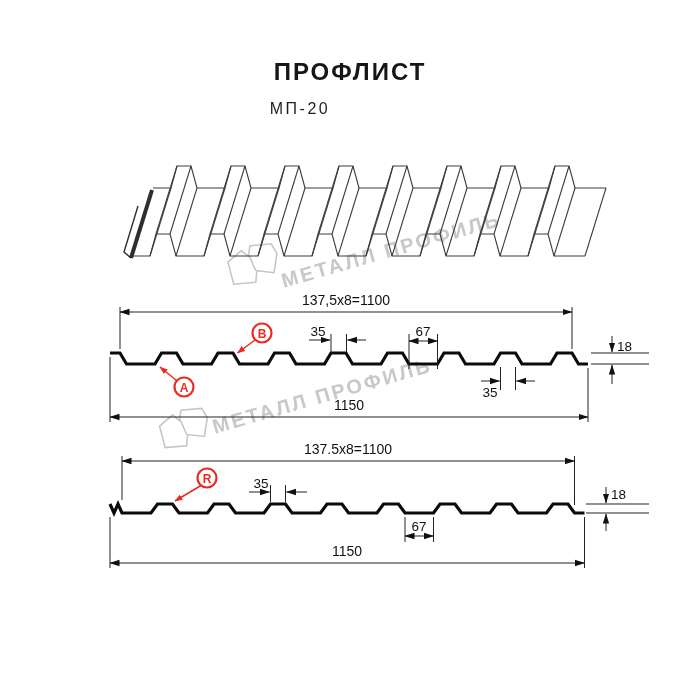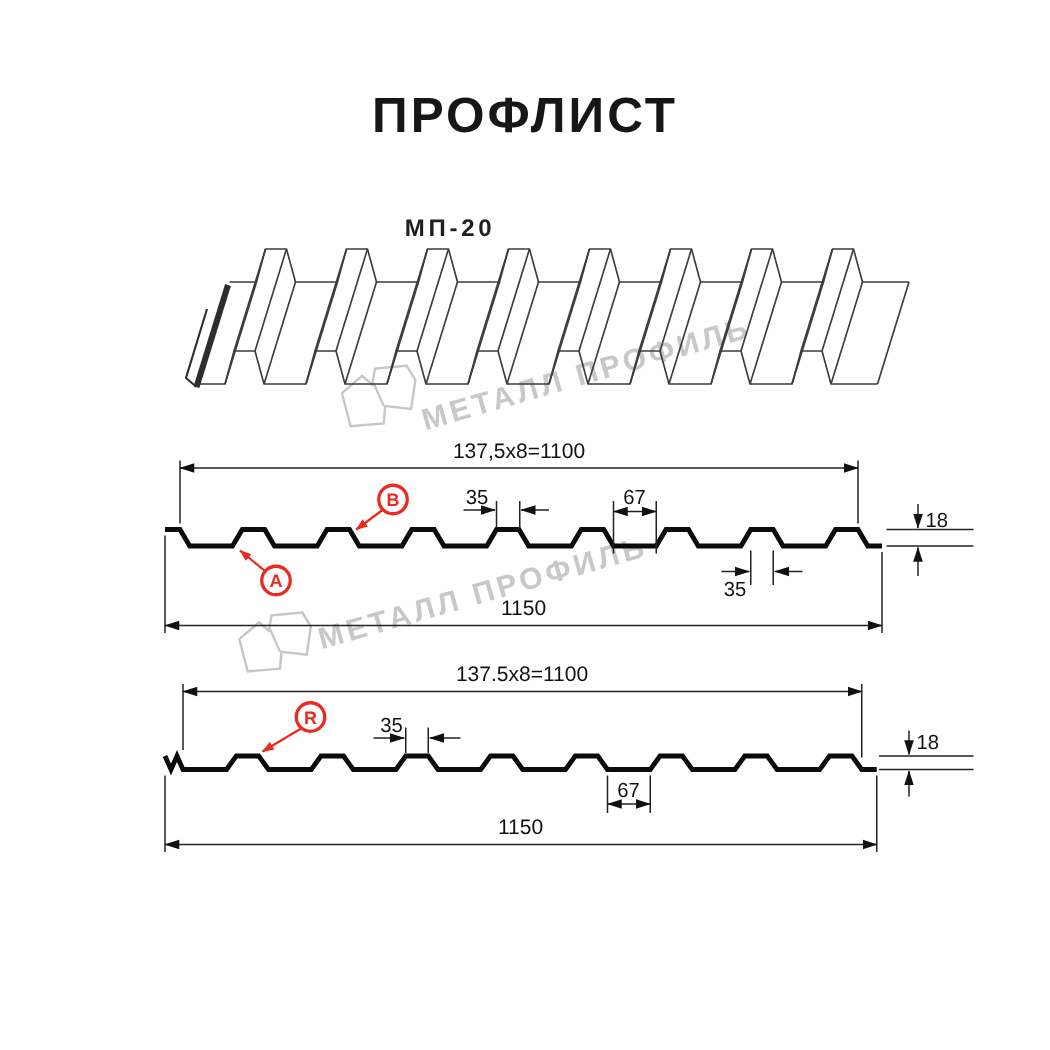--- a/index.html
+++ b/index.html
@@ -1,21 +1,21 @@
 <!DOCTYPE html>
 <html><head>
 <meta charset="utf-8">
 <style>
   html,body{margin:0;padding:0;background:#ffffff;}
   .page{position:relative;width:700px;height:700px;background:#fff;overflow:hidden;
         font-family:"Liberation Sans",sans-serif;}
   .title{position:absolute;left:0;top:58px;width:700px;text-align:center;
-         font-size:33px;font-weight:700;letter-spacing:2px;color:#161616;z-index:3;}
+         font-size:24px;font-weight:700;letter-spacing:2px;color:#161616;z-index:3;}
   .subtitle{position:absolute;left:0;top:100px;width:600px;text-align:center;
-         font-size:16px;font-weight:700;letter-spacing:2.5px;color:#1f1f1f;z-index:3;margin-top:44px;}
+         font-size:16px;font-weight:400;letter-spacing:2.5px;color:#1f1f1f;z-index:3;}
   .footer{position:absolute;left:0;top:617px;width:700px;text-align:center;
          font-size:17px;font-weight:500;letter-spacing:1px;color:#2b2b2b;z-index:3;}
   .wm{position:absolute;z-index:1;}
   .wm-text{position:absolute;white-space:nowrap;font-weight:700;font-size:20px;
            letter-spacing:2.5px;color:#c8c8c8;transform:rotate(-16deg);
            transform-origin:left center;}
   #wm1{left:220px;top:240px;width:330px;height:80px;}
   #wm1 .wm-text{left:62px;top:30px;}
   #wm2{left:153px;top:404px;width:330px;height:80px;}
   #wm2 .wm-text{left:60px;top:12px;}

